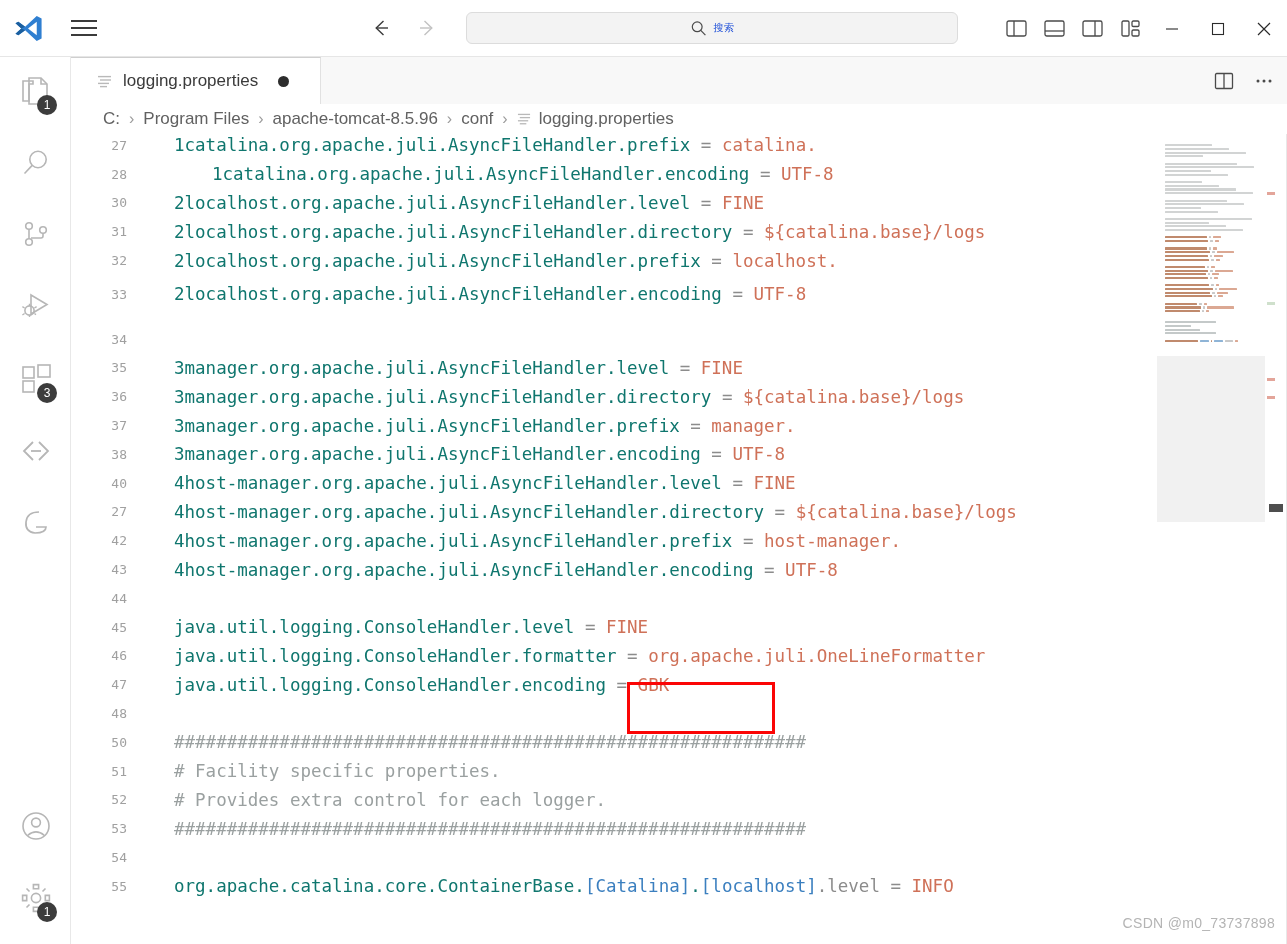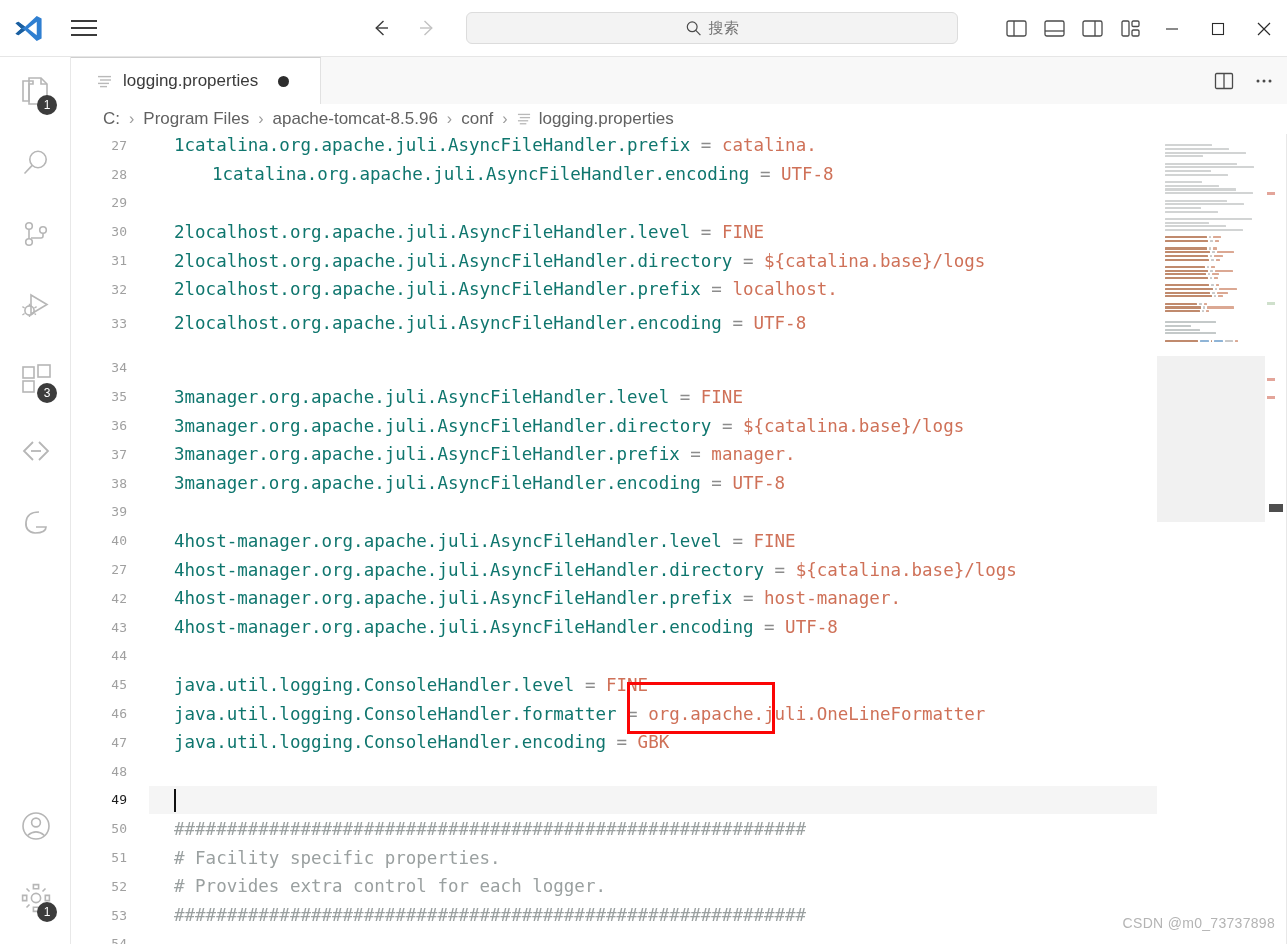--- a/index.html
+++ b/index.html
@@ -39,21 +39,21 @@
     margin-left: 28px;
     width: 492px; height: 32px;
     background: #f3f3f3;
     border: 1px solid #dcdcdc;
     border-radius: 6px;
     display: flex; align-items: center; justify-content: center;
     gap: 7px;
     cursor: text;
   }
   .tb-search .sicon { width: 17px; height: 17px; display:flex; align-items:center; justify-content:center;}
-  .tb-search .slabel { font-size: 15px; color: #737373; letter-spacing: .5px; }
+  .tb-search .slabel { font-size: 10px; color: #1d4ed8; letter-spacing: .5px; }
 
   .tb-right { position: absolute; right: 0; top: 0; height: 57px; display: flex; align-items: center; }
   .layout-btn {
     width: 38px; height: 38px;
     display: flex; align-items: center; justify-content: center;
     cursor: pointer;
   }
   .win-btn {
     width: 46px; height: 57px;
     display: flex; align-items: center; justify-content: center;
@@ -490,41 +490,38 @@
         </svg>
       </span>
       <span class="bc-seg">logging.properties</span>
     </div>
 
   <div class="editor">
 
     <div class="code-area" id="code-area">
         <div class="line" style="margin-top: -3px;"><div class="lnum">27</div><div class="ltext-wrap"><span class="tok-key">1catalina.org.apache.juli.AsyncFileHandler.prefix</span><span class="tok-eq"> = </span><span class="tok-val">catalina.</span></div></div>
         <div class="line" style="margin-top: 0px; gap: 38px;"><div class="lnum">28</div><div class="ltext-wrap"><span class="tok-key">1catalina.org.apache.juli.AsyncFileHandler.encoding</span><span class="tok-eq"> = </span><span class="tok-val">UTF-8</span></div></div>
-        <div class="line" style="margin-top: 0px;"><div class="lnum">29</div><div class="ltext-wrap"></div></div>
         <div class="line" style="margin-top: 0px;"><div class="lnum">30</div><div class="ltext-wrap"><span class="tok-key">2localhost.org.apache.juli.AsyncFileHandler.level</span><span class="tok-eq"> = </span><span class="tok-val">FINE</span></div></div>
         <div class="line" style="margin-top: 0px;"><div class="lnum">31</div><div class="ltext-wrap"><span class="tok-key">2localhost.org.apache.juli.AsyncFileHandler.directory</span><span class="tok-eq"> = </span><span class="tok-val">${catalina.base}/logs</span></div></div>
         <div class="line" style="margin-top: 0px;"><div class="lnum">32</div><div class="ltext-wrap"><span class="tok-key">2localhost.org.apache.juli.AsyncFileHandler.prefix</span><span class="tok-eq"> = </span><span class="tok-val">localhost.</span></div></div>
         <div class="line" style="margin-top: 5px;"><div class="lnum">33</div><div class="ltext-wrap"><span class="tok-key">2localhost.org.apache.juli.AsyncFileHandler.encoding</span><span class="tok-eq"> = </span><span class="tok-val">UTF-8</span></div></div>
         <div class="line" style="margin-top: 16px;"><div class="lnum">34</div><div class="ltext-wrap"></div></div>
         <div class="line" style="margin-top: 0px;"><div class="lnum">35</div><div class="ltext-wrap"><span class="tok-key">3manager.org.apache.juli.AsyncFileHandler.level</span><span class="tok-eq"> = </span><span class="tok-val">FINE</span></div></div>
         <div class="line" style="margin-top: 0px;"><div class="lnum">36</div><div class="ltext-wrap"><span class="tok-key">3manager.org.apache.juli.AsyncFileHandler.directory</span><span class="tok-eq"> = </span><span class="tok-val">${catalina.base}/logs</span></div></div>
         <div class="line" style="margin-top: 0px;"><div class="lnum">37</div><div class="ltext-wrap"><span class="tok-key">3manager.org.apache.juli.AsyncFileHandler.prefix</span><span class="tok-eq"> = </span><span class="tok-val">manager.</span></div></div>
         <div class="line" style="margin-top: 0px;"><div class="lnum">38</div><div class="ltext-wrap"><span class="tok-key">3manager.org.apache.juli.AsyncFileHandler.encoding</span><span class="tok-eq"> = </span><span class="tok-val">UTF-8</span></div></div>
-        <div class="line" style="margin-top: 0px;"><div class="lnum">39</div><div class="ltext-wrap"></div></div>
         <div class="line" style="margin-top: 0px;"><div class="lnum">40</div><div class="ltext-wrap"><span class="tok-key">4host-manager.org.apache.juli.AsyncFileHandler.level</span><span class="tok-eq"> = </span><span class="tok-val">FINE</span></div></div>
         <div class="line" style="margin-top: 0px;"><div class="lnum">27</div><div class="ltext-wrap"><span class="tok-key">4host-manager.org.apache.juli.AsyncFileHandler.directory</span><span class="tok-eq"> = </span><span class="tok-val">${catalina.base}/logs</span></div></div>
         <div class="line" style="margin-top: 0px;"><div class="lnum">42</div><div class="ltext-wrap"><span class="tok-key">4host-manager.org.apache.juli.AsyncFileHandler.prefix</span><span class="tok-eq"> = </span><span class="tok-val">host-manager.</span></div></div>
         <div class="line" style="margin-top: 0px;"><div class="lnum">43</div><div class="ltext-wrap"><span class="tok-key">4host-manager.org.apache.juli.AsyncFileHandler.encoding</span><span class="tok-eq"> = </span><span class="tok-val">UTF-8</span></div></div>
         <div class="line" style="margin-top: 0px;"><div class="lnum">44</div><div class="ltext-wrap"></div></div>
         <div class="line" style="margin-top: 0px;"><div class="lnum">45</div><div class="ltext-wrap"><span class="tok-key">java.util.logging.ConsoleHandler.level</span><span class="tok-eq"> = </span><span class="tok-val">FINE</span></div></div>
         <div class="line" style="margin-top: 0px;"><div class="lnum">46</div><div class="ltext-wrap"><span class="tok-key">java.util.logging.ConsoleHandler.formatter</span><span class="tok-eq"> = </span><span class="tok-val">org.apache.juli.OneLineFormatter</span></div></div>
         <div class="line" style="margin-top: 0px;"><div class="lnum">47</div><div class="ltext-wrap"><span class="tok-key">java.util.logging.ConsoleHandler.encoding</span><span class="tok-eq"> = </span><span class="tok-val">GBK</span></div></div>
         <div class="line" style="margin-top: 0px;"><div class="lnum">48</div><div class="ltext-wrap"></div></div>
-        <div class="line active" style="margin-top: 0px;"><div class="lnum">49</div><div class="ltext-wrap"><div class="cursor"></div></div></div>
         <div class="line" style="margin-top: 0px;"><div class="lnum">50</div><div class="ltext-wrap"><span class="tok-com">############################################################</span></div></div>
         <div class="line" style="margin-top: 0px;"><div class="lnum">51</div><div class="ltext-wrap"><span class="tok-com"># Facility specific properties.</span></div></div>
         <div class="line" style="margin-top: 0px;"><div class="lnum">52</div><div class="ltext-wrap"><span class="tok-com"># Provides extra control for each logger.</span></div></div>
         <div class="line" style="margin-top: 0px;"><div class="lnum">53</div><div class="ltext-wrap"><span class="tok-com">############################################################</span></div></div>
         <div class="line" style="margin-top: 0px;"><div class="lnum">54</div><div class="ltext-wrap"></div></div>
         <div class="line" style="margin-top: 0px;"><div class="lnum">55</div><div class="ltext-wrap"><div class="wordhl" style="width: 387px;"></div><span class="tok-key">org.apache.catalina.core.ContainerBase.</span><span class="tok-br">[Catalina]</span><span class="tok-key">.</span><span class="tok-br">[localhost]</span><span class="tok-eq">.level = </span><span class="tok-val">INFO</span></div></div>
       </div>
 
     <div class="annot-box"></div>
 

